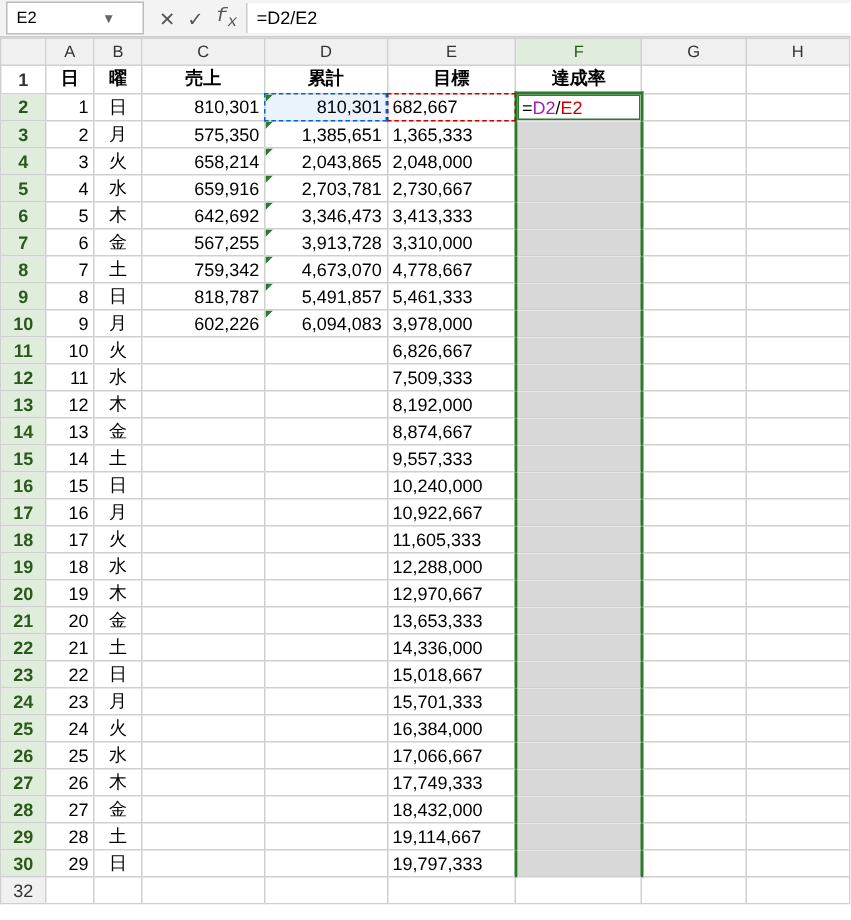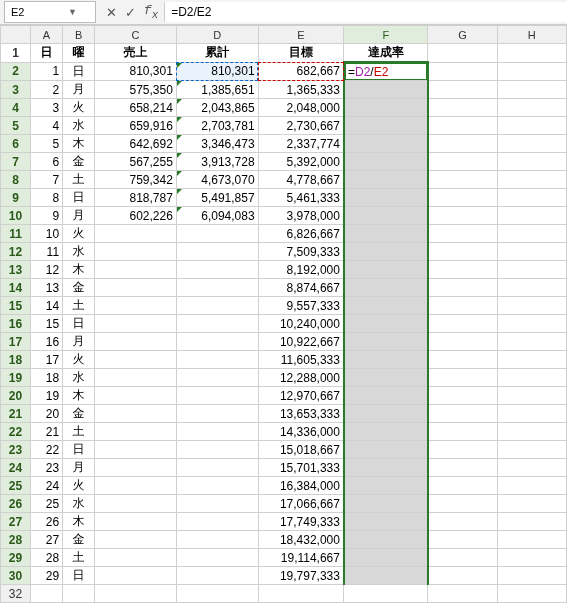--- a/index.html
+++ b/index.html
@@ -97,21 +97,21 @@
   }
   .hdr-row td {
     background: #fff;
     text-align: center;
     font-weight: bold;
   }
   .c-A { width: 24px; text-align: right; }
   .c-B { width: 24px; text-align: center; }
   .c-C { width: 72px; text-align: right; }
   .c-D { width: 72px; text-align: right; }
-  .c-E { width: 76px; text-align: right; }
+  .c-E { width: 76px; text-align: left; }
   .c-F { width: 74px; text-align: right; }
   .c-G { width: 60px; }
   .c-H { width: 60px; }
 
   .sel-range {
     background: #d8d8d8;
   }
   .active-cell {
     background: #fff !important;
     position: relative;
@@ -239,32 +239,32 @@
         <td class="c-F sel-range sel-outline-left sel-outline-right"></td>
         <td class="c-G"></td>
         <td class="c-H"></td>
       </tr>
       <tr>
         <td class="rowhdr active">6</td>
         <td class="c-A">5</td>
         <td class="c-B">木</td>
         <td class="c-C">642,692</td>
         <td class="c-D tri">3,346,473</td>
-        <td class="c-E">2,337,774</td>
+        <td class="c-E">3,413,333</td>
         <td class="c-F sel-range sel-outline-left sel-outline-right"></td>
         <td class="c-G"></td>
         <td class="c-H"></td>
       </tr>
       <tr>
         <td class="rowhdr active">7</td>
         <td class="c-A">6</td>
         <td class="c-B">金</td>
         <td class="c-C">567,255</td>
         <td class="c-D tri">3,913,728</td>
-        <td class="c-E">5,392,000</td>
+        <td class="c-E">3,310,000</td>
         <td class="c-F sel-range sel-outline-left sel-outline-right"></td>
         <td class="c-G"></td>
         <td class="c-H"></td>
       </tr>
       <tr>
         <td class="rowhdr active">8</td>
         <td class="c-A">7</td>
         <td class="c-B">土</td>
         <td class="c-C">759,342</td>
         <td class="c-D tri">4,673,070</td>

